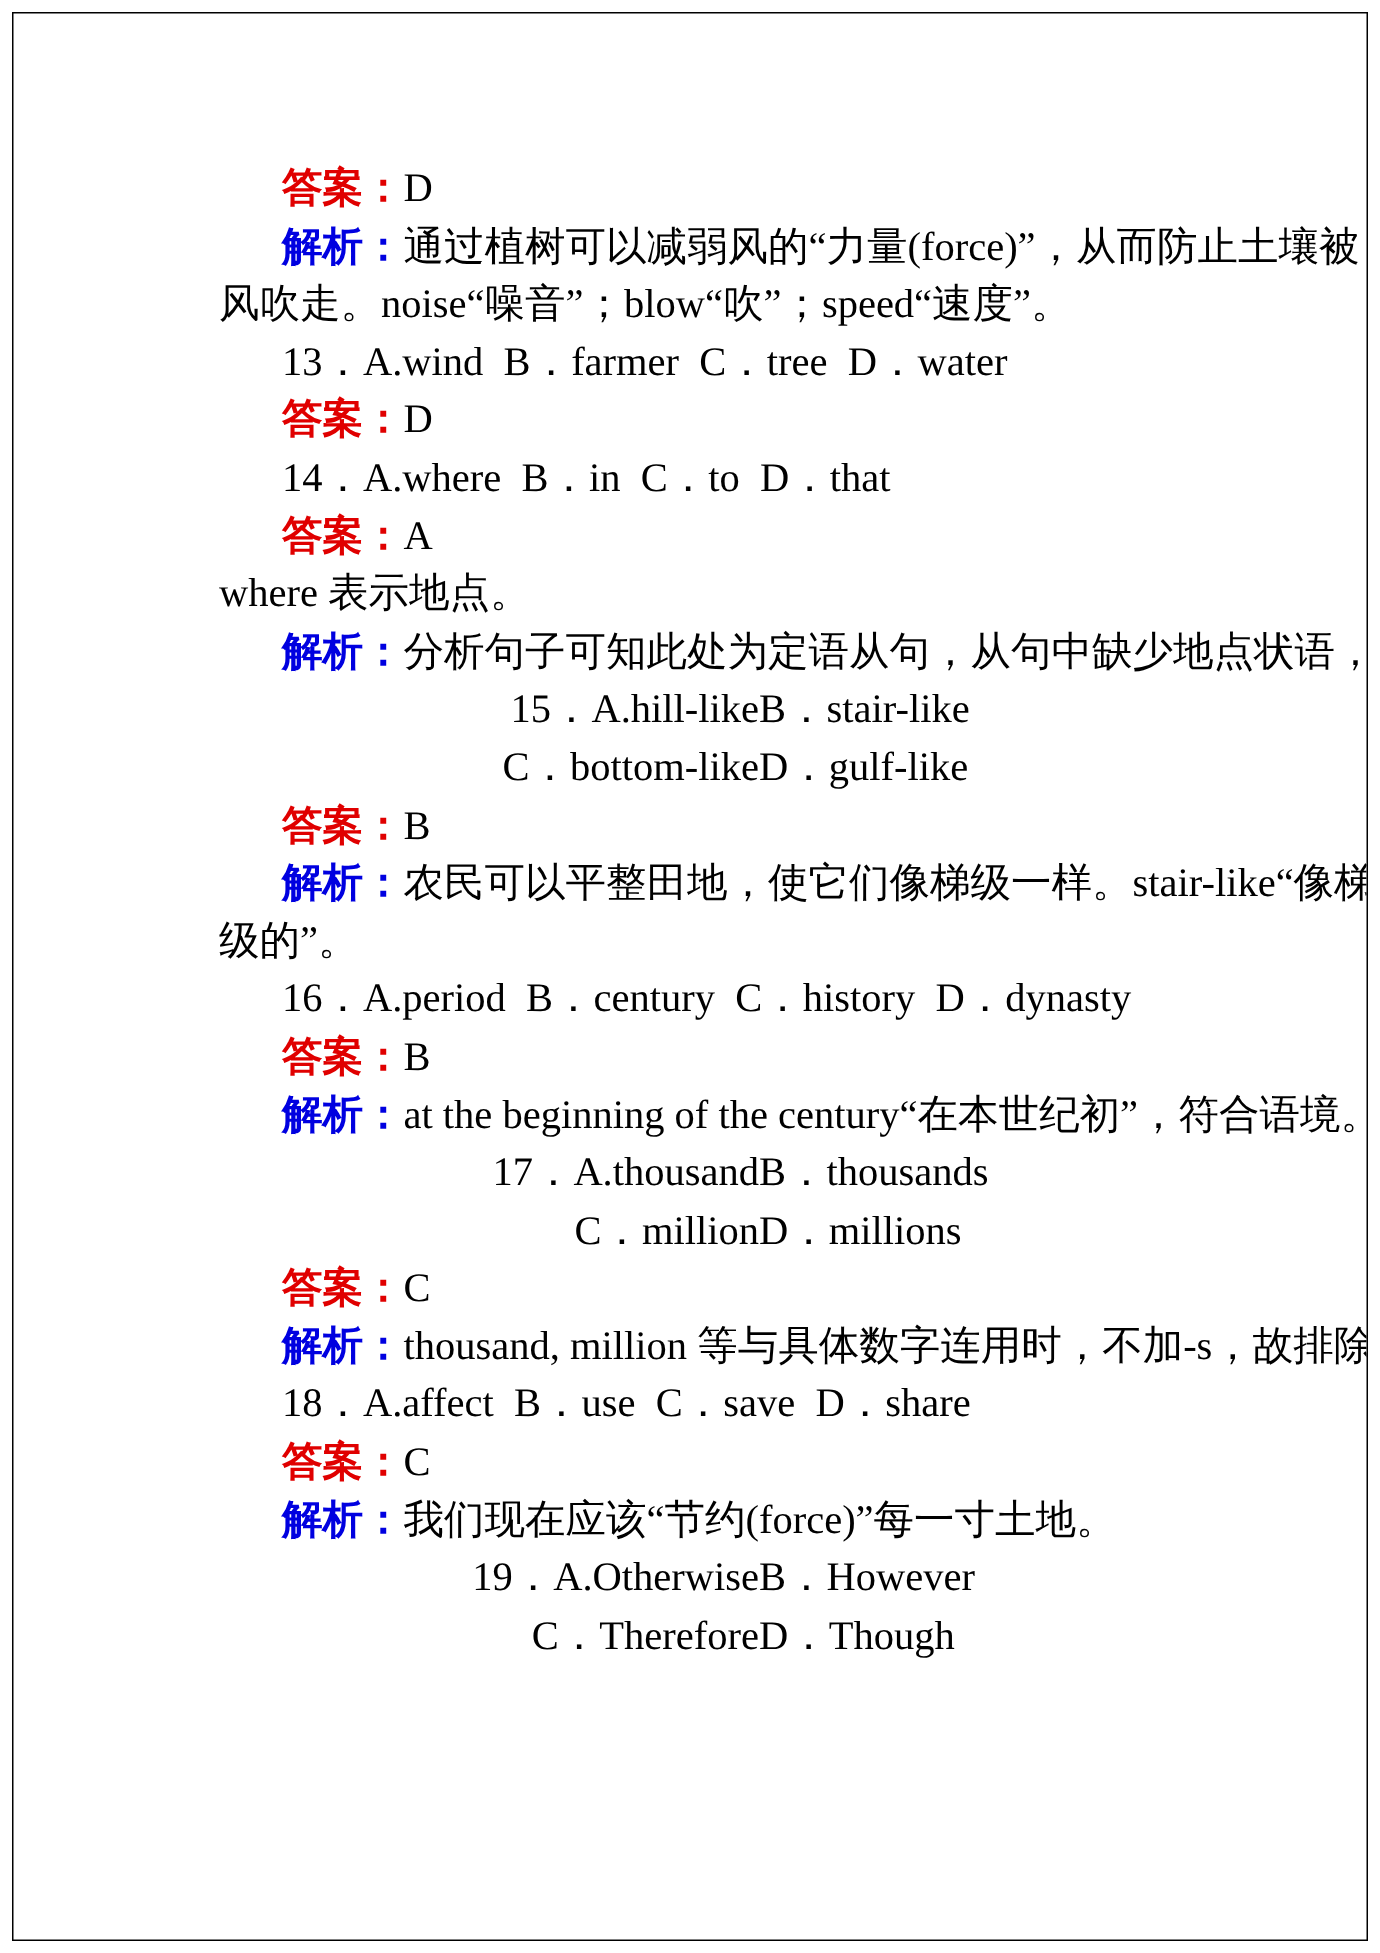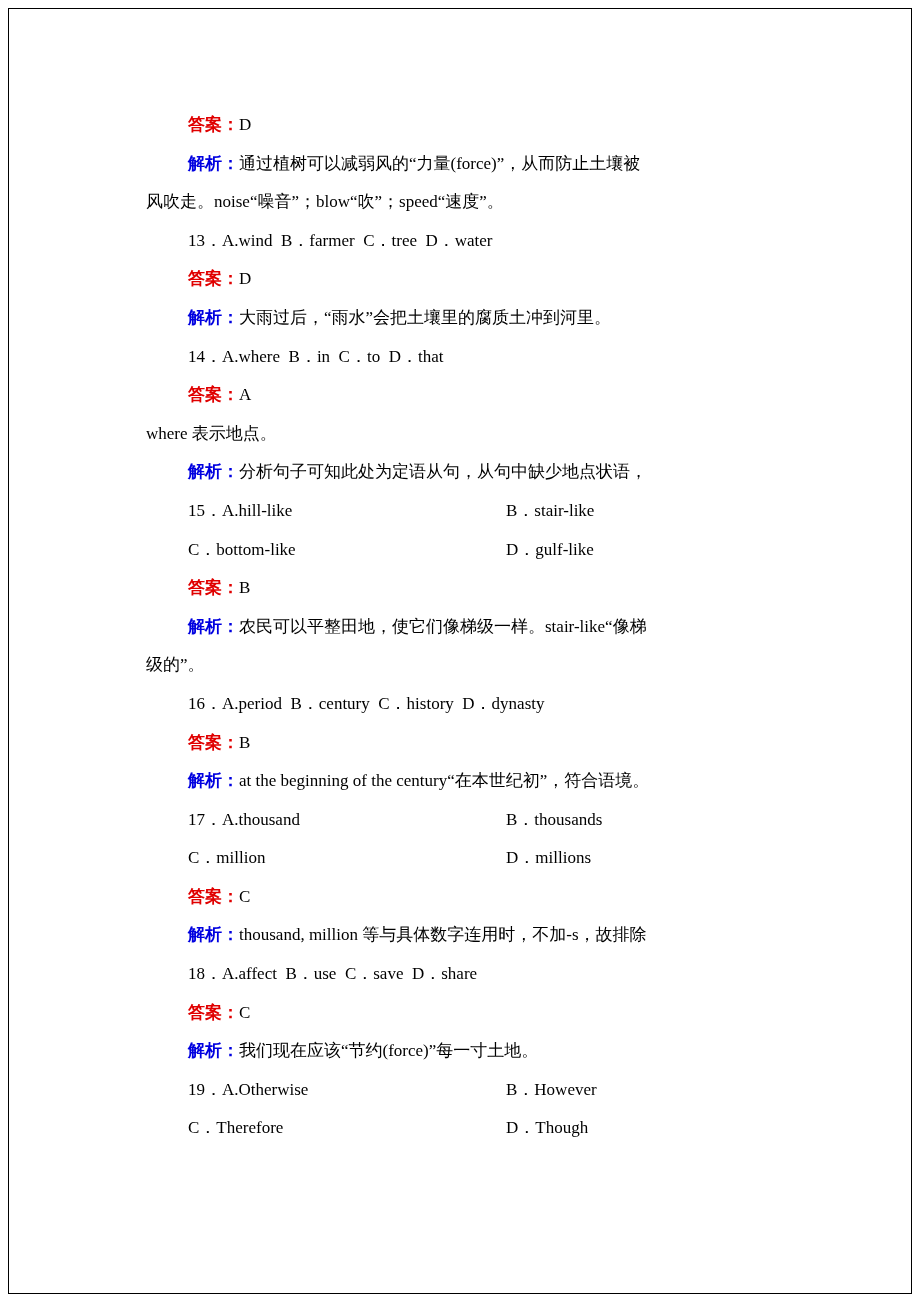--- a/index.html
+++ b/index.html
@@ -12,51 +12,50 @@
   .sheet{
     position:absolute;
     left:8px;top:8px;right:8px;bottom:8px;
     border:1px solid #000000;
     box-sizing:border-box;
     overflow:hidden;
   }
   .content{
     position:absolute;
     left:137px;top:97px;right:60px;
-    font-size:17px;
+    font-size:27px;
     color:#000000;
   }
   .line{
     height:38.6px;
     line-height:38.6px;
     white-space:pre;
   }
   .indent{padding-left:42px;}
   .lbl{font-weight:bold;}
   .red{color:#e00000;}
   .blue{color:#0000e0;}
-  .col-left{display:inline-block;width:318px;}
+  .col-left{display:inline-block;width:318px;text-align:right;}
 </style>
 </head>
 <body>
 
 <div class="sheet">
   <div class="content">
 
     <div class="line indent"><span class="lbl red">答案：</span><span>D</span></div>
 
     <div class="line indent"><span class="lbl blue">解析：</span><span>通过植树可以减弱风的“力量(force)”，从而防止土壤被</span></div>
 
     <div class="line"><span>风吹走。noise“噪音”；blow“吹”；speed“速度”。</span></div>
 
     <div class="line indent"><span>13．A.wind  B．farmer  C．tree  D．water</span></div>
 
     <div class="line indent"><span class="lbl red">答案：</span><span>D</span></div>
 
-    <div class="line indent"><span class="lbl blue">解析：</span><span>大雨过后，“雨水”会把土壤里的腐质土冲到河里。</span></div>
 
     <div class="line indent"><span>14．A.where  B．in  C．to  D．that</span></div>
 
     <div class="line indent"><span class="lbl red">答案：</span><span>A</span></div>
 
     <div class="line"><span>where 表示地点。</span></div>
 
     <div class="line indent"><span class="lbl blue">解析：</span><span>分析句子可知此处为定语从句，从句中缺少地点状语，</span></div>
 
     <div class="line indent"><span class="col-left">15．A.hill-like</span><span>B．stair-like</span></div>

